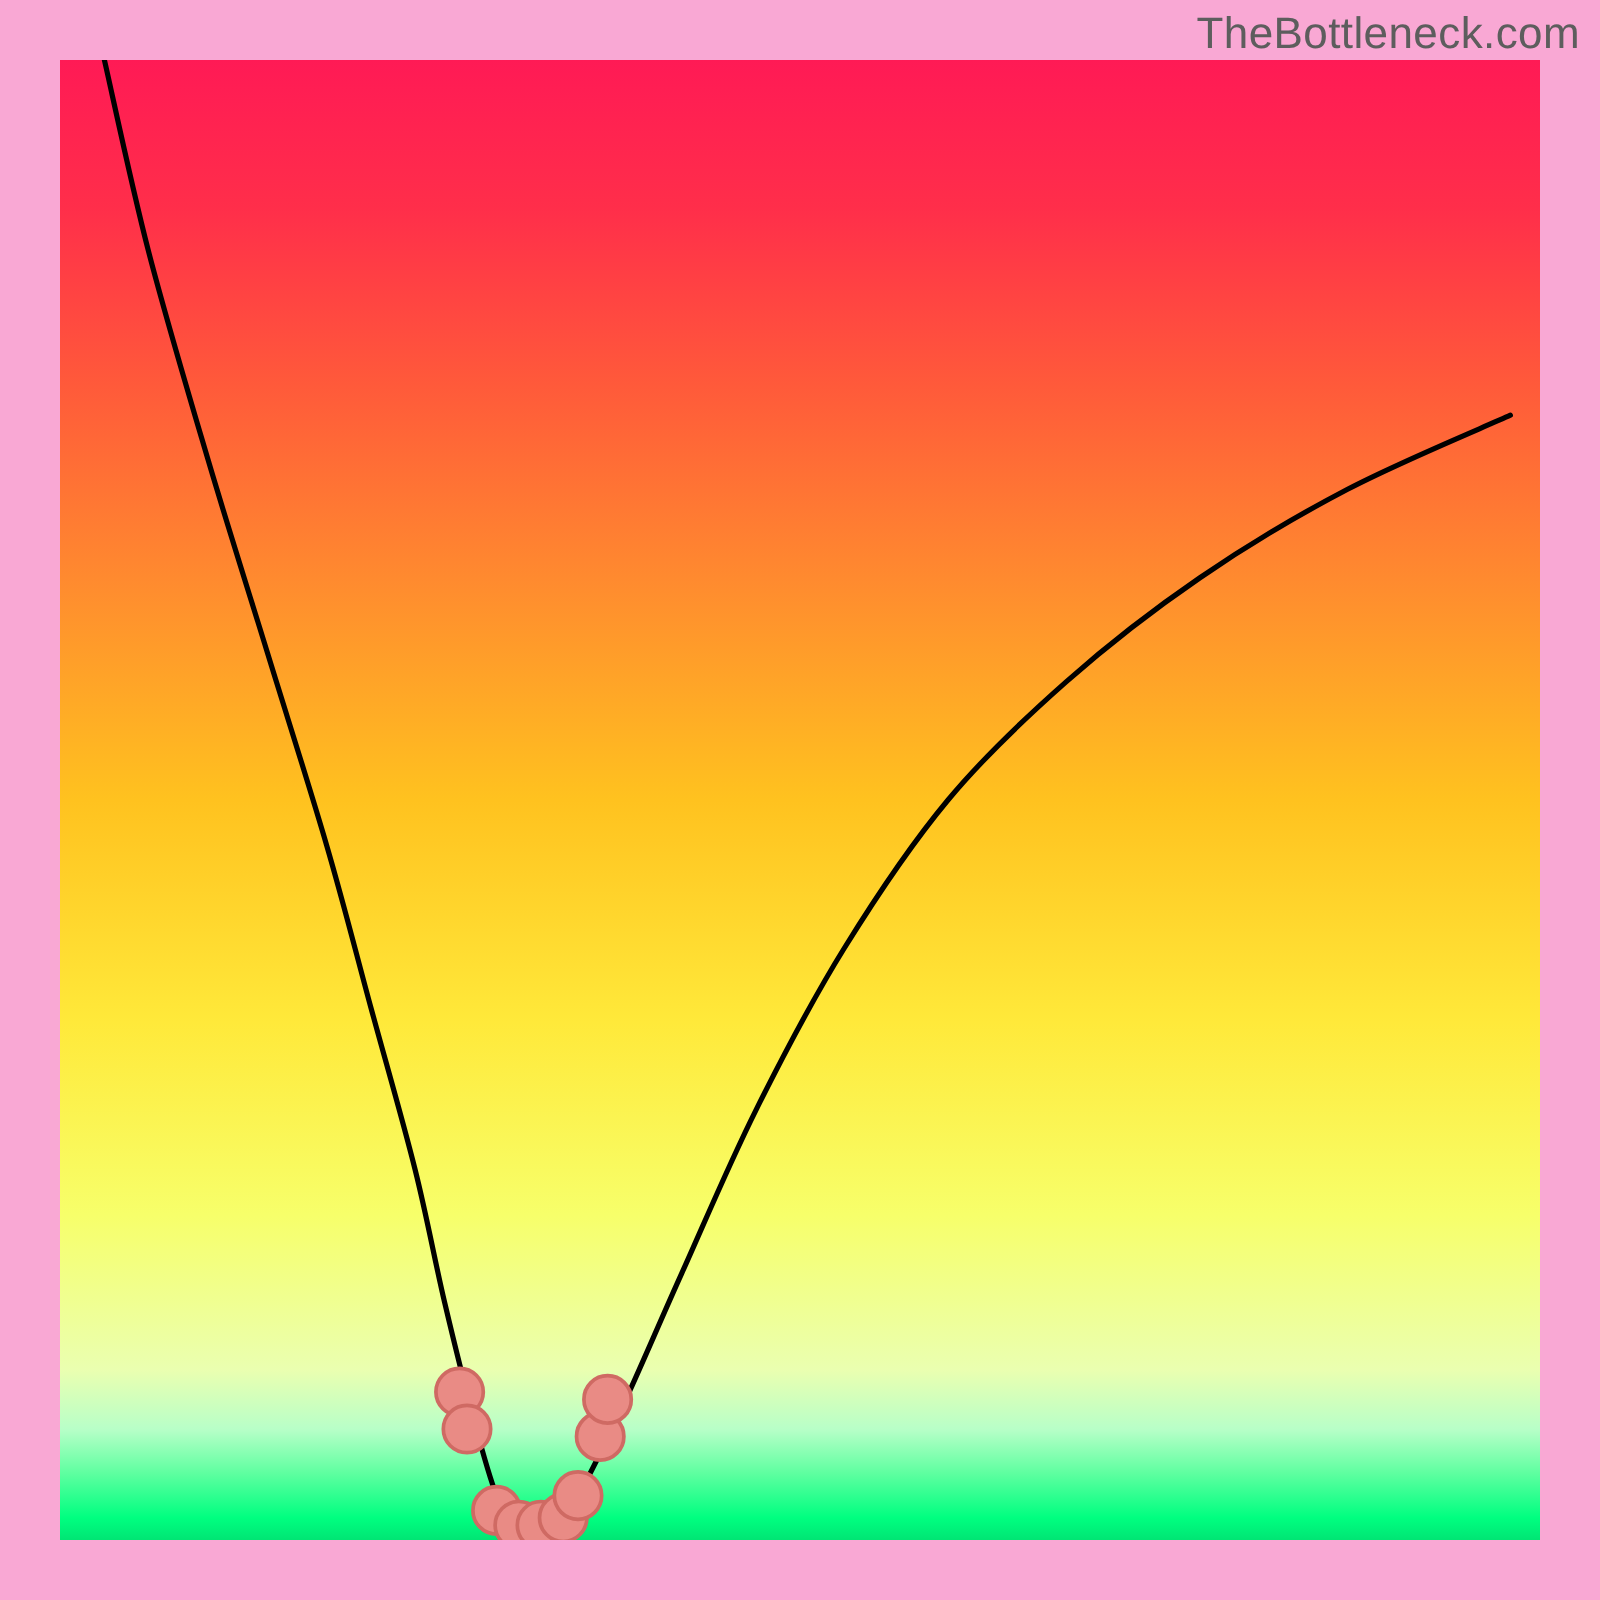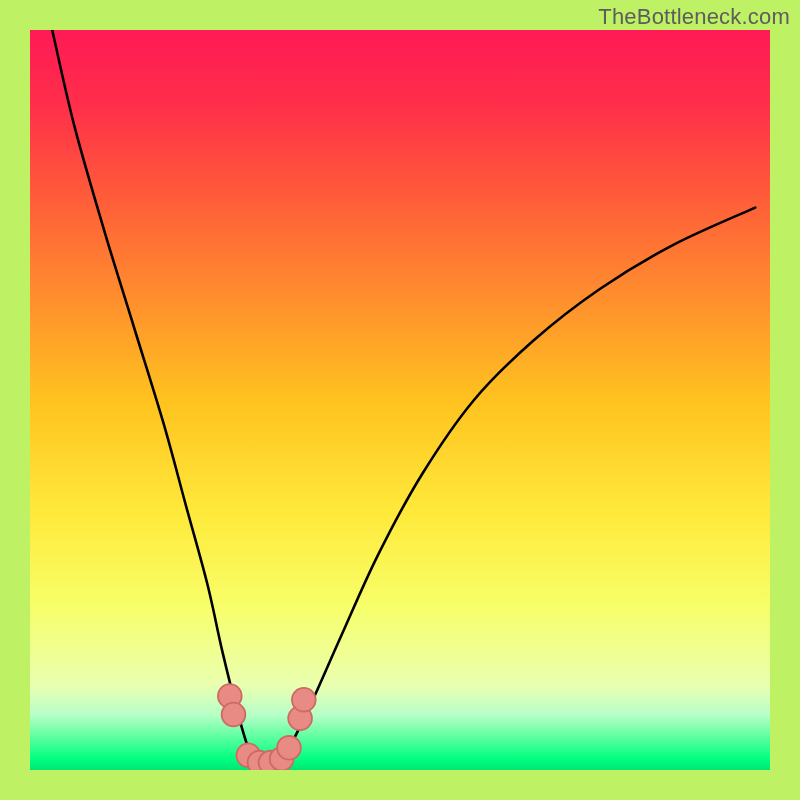--- a/index.html
+++ b/index.html
@@ -9,21 +9,21 @@
     height: 800px;
     background: #000;
     overflow: hidden;
   }
   .frame {
     position: absolute;
     left: 0;
     top: 0;
     width: 800px;
     height: 800px;
-    background: #bef264;
+    background: #f9a8d4;
   }
   .plot-area {
     position: absolute;
     left: 30px;
     top: 30px;
     width: 740px;
     height: 740px;
     overflow: hidden;
   }
   .gradient-bg {

